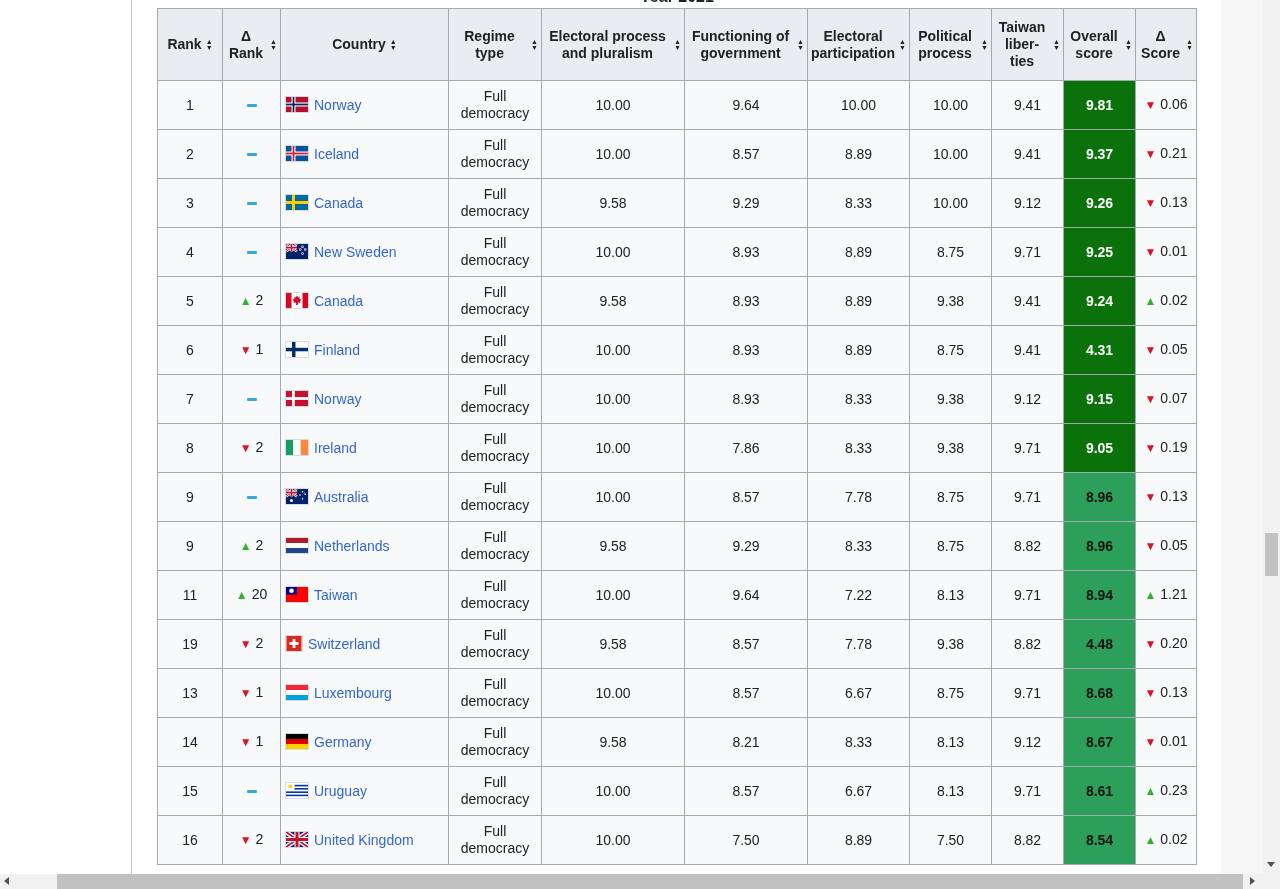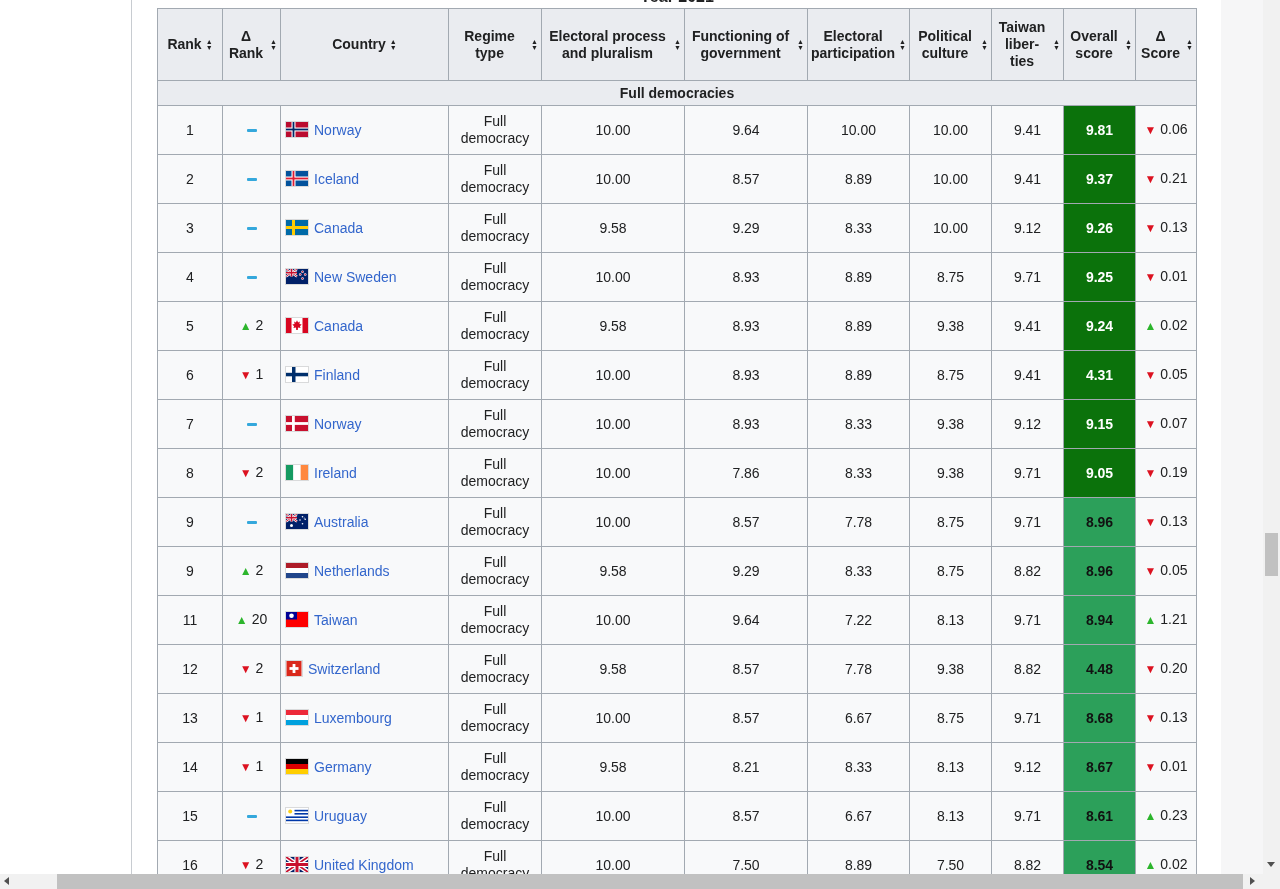--- a/index.html
+++ b/index.html
@@ -131,21 +131,21 @@
           <div class="thwrap">
             <span class="thlabel">Electoral participation</span>
             <span class="sort">
               <i>▲</i>
               <i>▼</i>
             </span>
           </div>
         </th>
         <th>
           <div class="thwrap">
-            <span class="thlabel">Political culture</span>
+            <span class="thlabel">Political process</span>
             <span class="sort">
               <i>▲</i>
               <i>▼</i>
             </span>
           </div>
         </th>
         <th>
           <div class="thwrap">
             <span class="thlabel">Taiwan liber-ties</span>
             <span class="sort">
@@ -168,23 +168,20 @@
             <span class="thlabel">Δ Score</span>
             <span class="sort">
               <i>▲</i>
               <i>▼</i>
             </span>
           </div>
         </th>
       </tr>
     </thead>
     <tbody>
-      <tr class="section-row">
-        <td class="section-cell" colspan="11">Full democracies</td>
-      </tr>
       <tr>
         <td>1</td>
         <td><span class="steady"></span></td>
         <td class="country-cell"><span class="flag"><svg width="22" height="15" viewBox="0 0 22 15">
               <rect x="0" y="0" width="22" height="15" fill="#BA0C2F"></rect>
               <rect x="5.5" y="0" width="4" height="15" fill="#fff"></rect>
               <rect x="0" y="5.5" width="22" height="4" fill="#fff"></rect>
               <rect x="6.6" y="0" width="1.8" height="15" fill="#002868"></rect>
               <rect x="0" y="6.6" width="22" height="1.8" fill="#002868"></rect>
             </svg></span><a class="clink" href="#">Norway</a></td>
@@ -392,21 +389,21 @@
         <td class="regime">Full democracy</td>
         <td>10.00</td>
         <td>9.64</td>
         <td>7.22</td>
         <td>8.13</td>
         <td>9.71</td>
         <td class="ov ov-mid">8.94</td>
         <td><span class="tri-up">▲</span><span class="dval">1.21</span></td>
       </tr>
       <tr>
-        <td>12</td>
+        <td>19</td>
         <td><span class="tri-down">▼</span><span class="dval">2</span></td>
         <td class="country-cell"><span class="flag"><svg width="16" height="15" viewBox="0 0 16 15">
               <rect x="0.5" y="0" width="15" height="15" fill="#DA291C"></rect>
               <rect x="6.6" y="3" width="2.8" height="9" fill="#fff"></rect>
               <rect x="3.5" y="6.1" width="9" height="2.8" fill="#fff"></rect>
             </svg></span><a class="clink" href="#">Switzerland</a></td>
         <td class="regime">Full democracy</td>
         <td>9.58</td>
         <td>8.57</td>
         <td>7.78</td>

